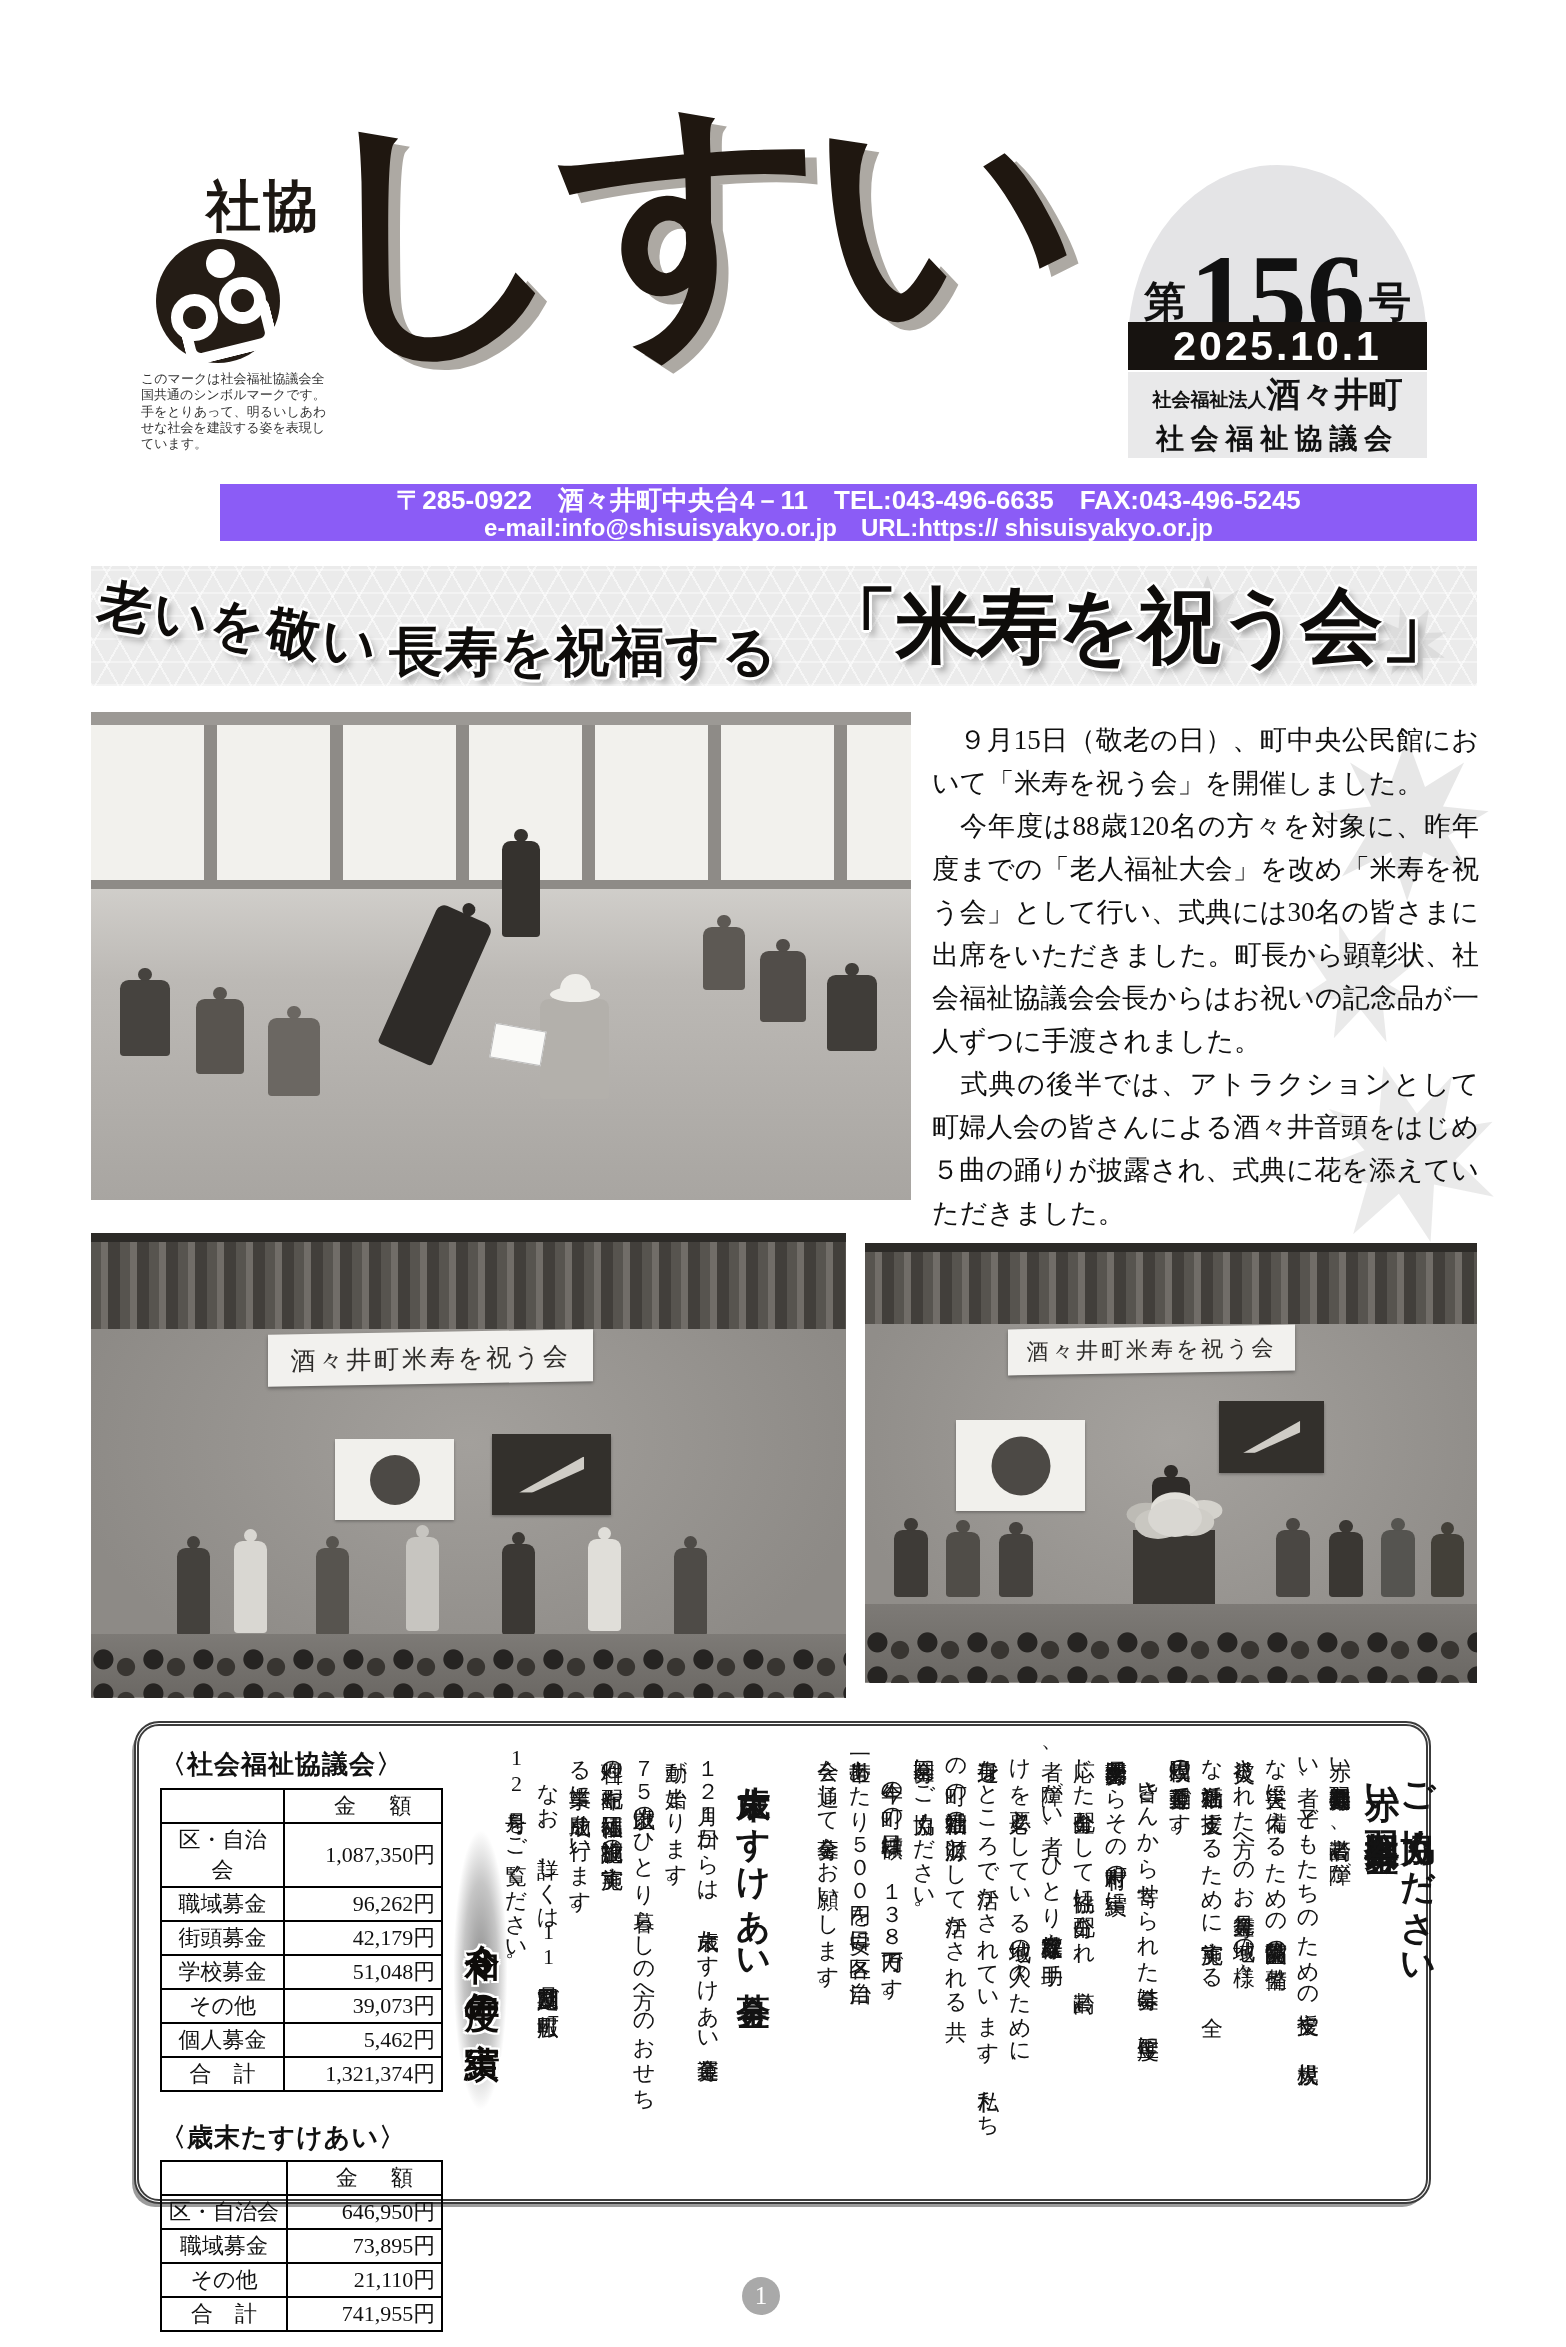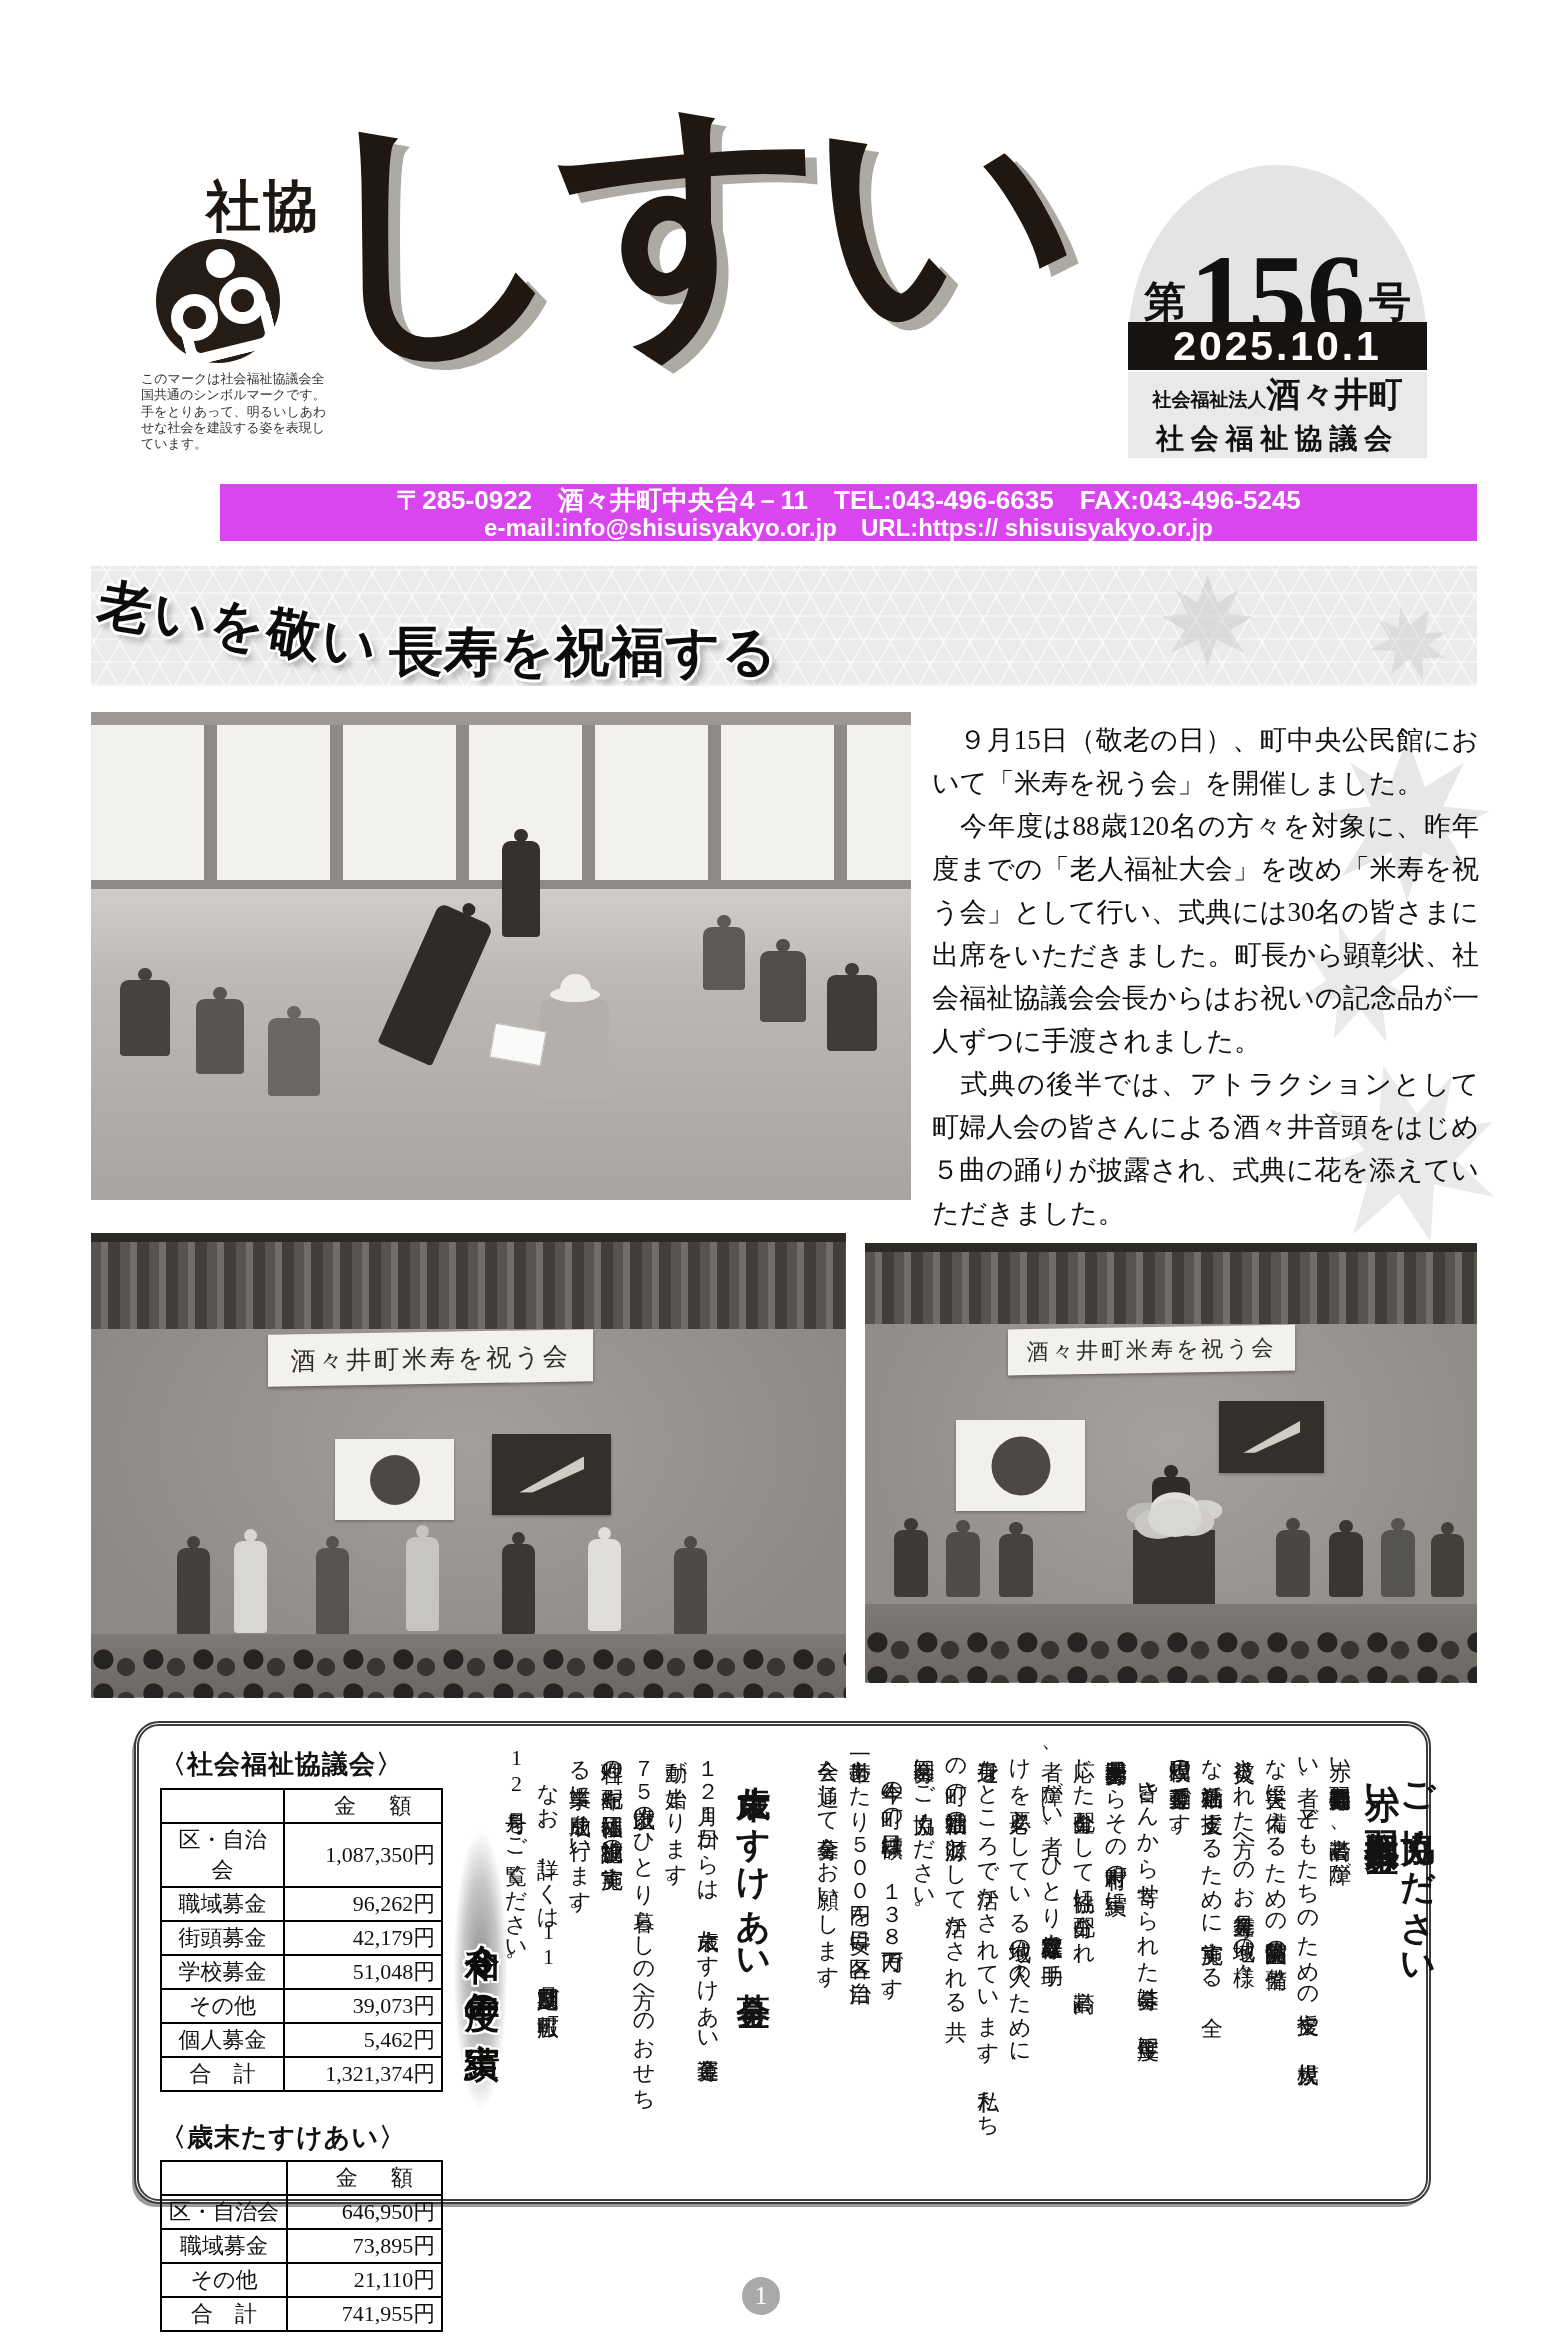--- a/index.html
+++ b/index.html
@@ -25,21 +25,21 @@
   .date-bar{position:absolute;left:1128px;top:322px;width:299px;height:48px;background:#171310;color:#fff;
             display:flex;align-items:center;justify-content:center;font-size:41px;font-weight:bold;letter-spacing:2.9px;}
   .org-box{position:absolute;left:1128px;top:372px;width:299px;height:86px;background:#e9e9ea;
            display:flex;flex-direction:column;align-items:center;justify-content:center;gap:1.9px;}
   .org-l1{font-weight:bold;}
   .org-l1 .sm{font-size:19px;}
   .org-l1 .lg{font-size:34px;}
   .org-l2{font-size:28px;font-weight:bold;letter-spacing:6.7px;}
 
   
-  .contact{position:absolute;left:220px;top:484px;width:1257px;height:57px;background:#d946ef;color:#fff;
+  .contact{position:absolute;left:220px;top:484px;width:1257px;height:57px;background:#8b5cf6;color:#fff;
            text-align:center;font-weight:bold;padding-top:1.9px;box-sizing:border-box;}
   .contact .l1{font-size:26px;line-height:29px;}
   .contact .l2{font-size:24px;line-height:26px;}
 
   
   .banner{position:absolute;left:91px;top:566px;width:1386px;height:120px;background:#ebebeb;overflow:hidden;
     background-image:
       repeating-linear-gradient(60deg,rgba(255,255,255,.55) 0 1.9px,rgba(0,0,0,0) 1.9px 23px),
       repeating-linear-gradient(-60deg,rgba(255,255,255,.55) 0 1.9px,rgba(0,0,0,0) 1.9px 23px),
       repeating-linear-gradient(0deg,rgba(255,255,255,.4) 0 1.9px,rgba(0,0,0,0) 1.9px 23px);}
@@ -152,20 +152,21 @@
   <div class="contact">
     <div class="l1">〒285-0922　酒々井町中央台4－11　TEL:043-496-6635　FAX:043-496-5245</div>
     <div class="l2">e-mail:info@shisuisyakyo.or.jp　URL:https:// shisuisyakyo.or.jp</div>
   </div>
 
   <div class="banner">
     <span class="leaf" style="left:1071px;top:9.6px;width:91px;height:91px;opacity:.35;"></span>
     <span class="leaf" style="left:1281px;top:38px;width:76px;height:76px;opacity:.3;transform:rotate(30deg);"></span>
     <span class="ow hl1">老いを敬い</span>
     <span class="ow hl2">長寿を祝福する</span>
+    <span class="ow hl3">「米寿を祝う会」</span>
   </div>
 
   <div class="photo ph-main">
     <div class="windows"></div>
     <i class="p" style="left:29px;top:268px;width:50px;height:76px;background:#46433f;"></i>
     <i class="p" style="left:105px;top:287px;width:48px;height:75px;background:#58544f;"></i>
     <i class="p" style="left:177px;top:306px;width:52px;height:78px;background:#6b6762;"></i>
     <i class="p" style="left:669px;top:239px;width:46px;height:71px;background:#514d49;"></i>
     <i class="p" style="left:736px;top:263px;width:50px;height:76px;background:#403d39;"></i>
     <i class="p" style="left:612px;top:215px;width:42px;height:63px;background:#5d5954;"></i>

